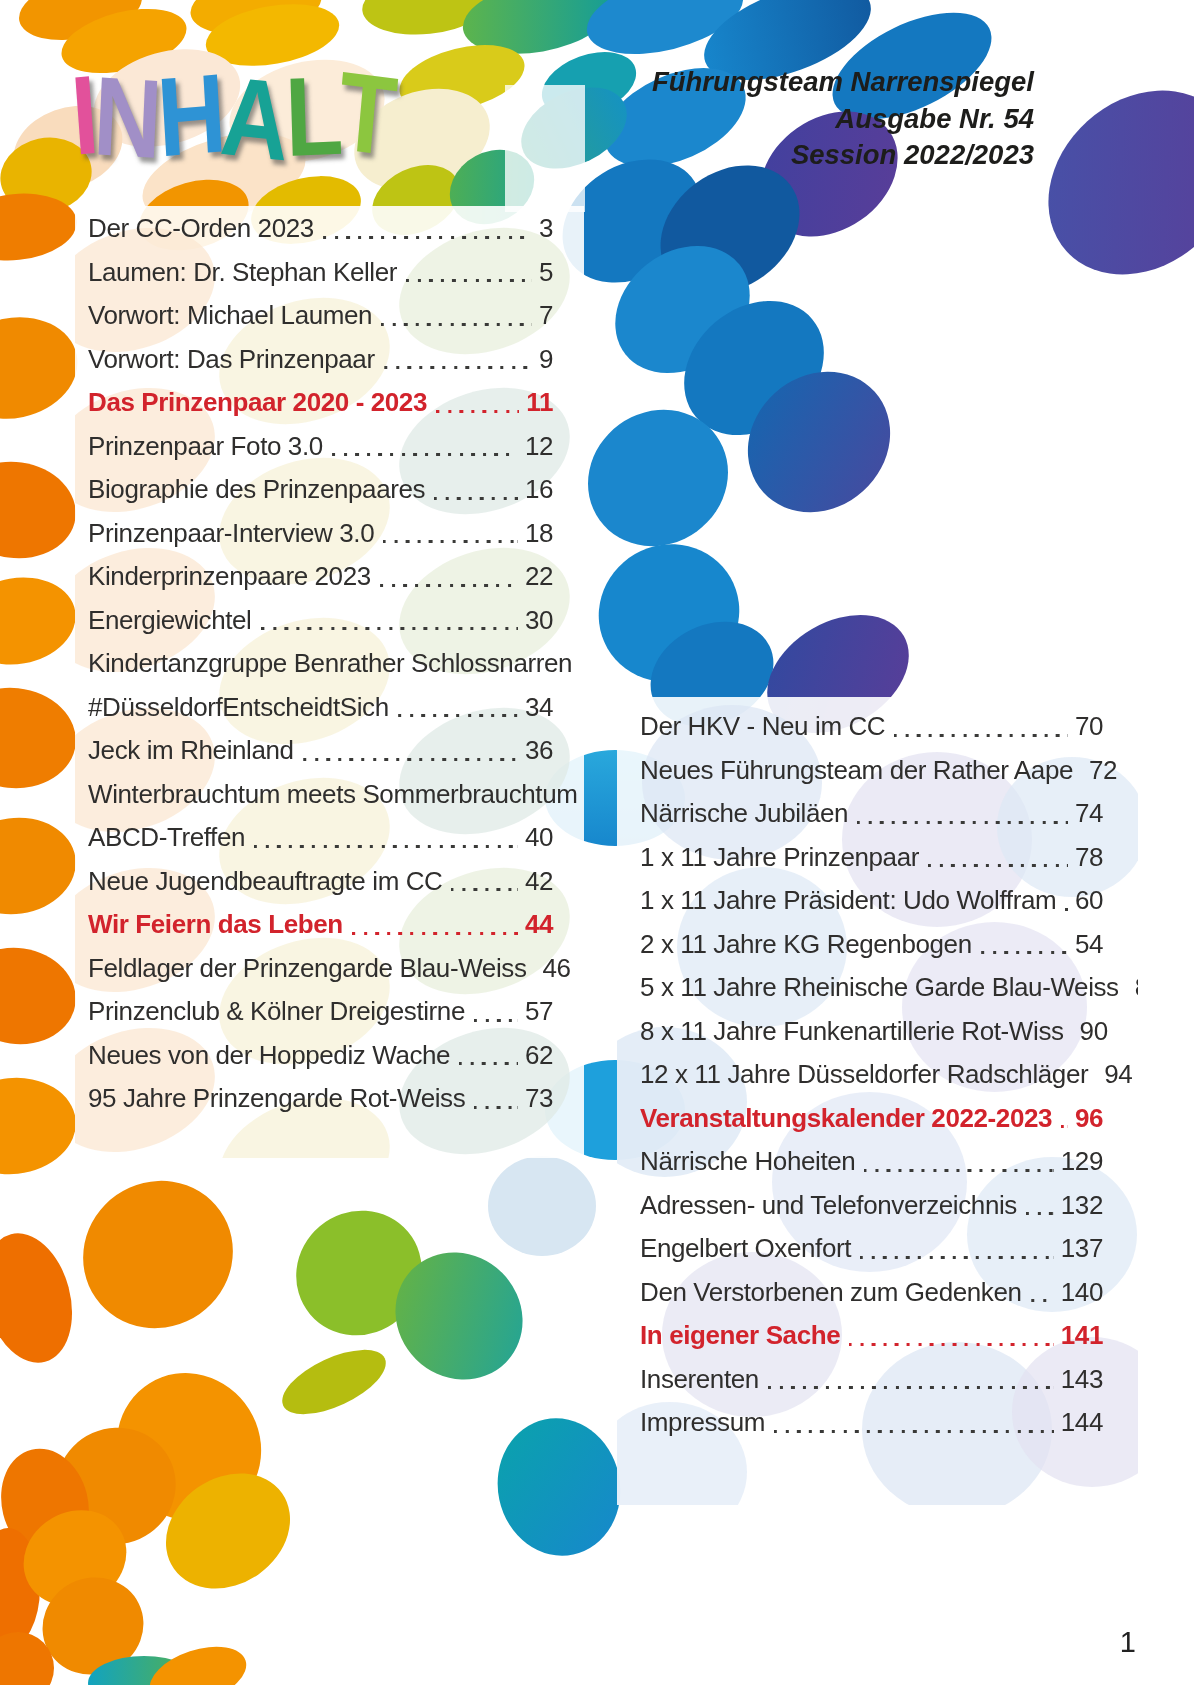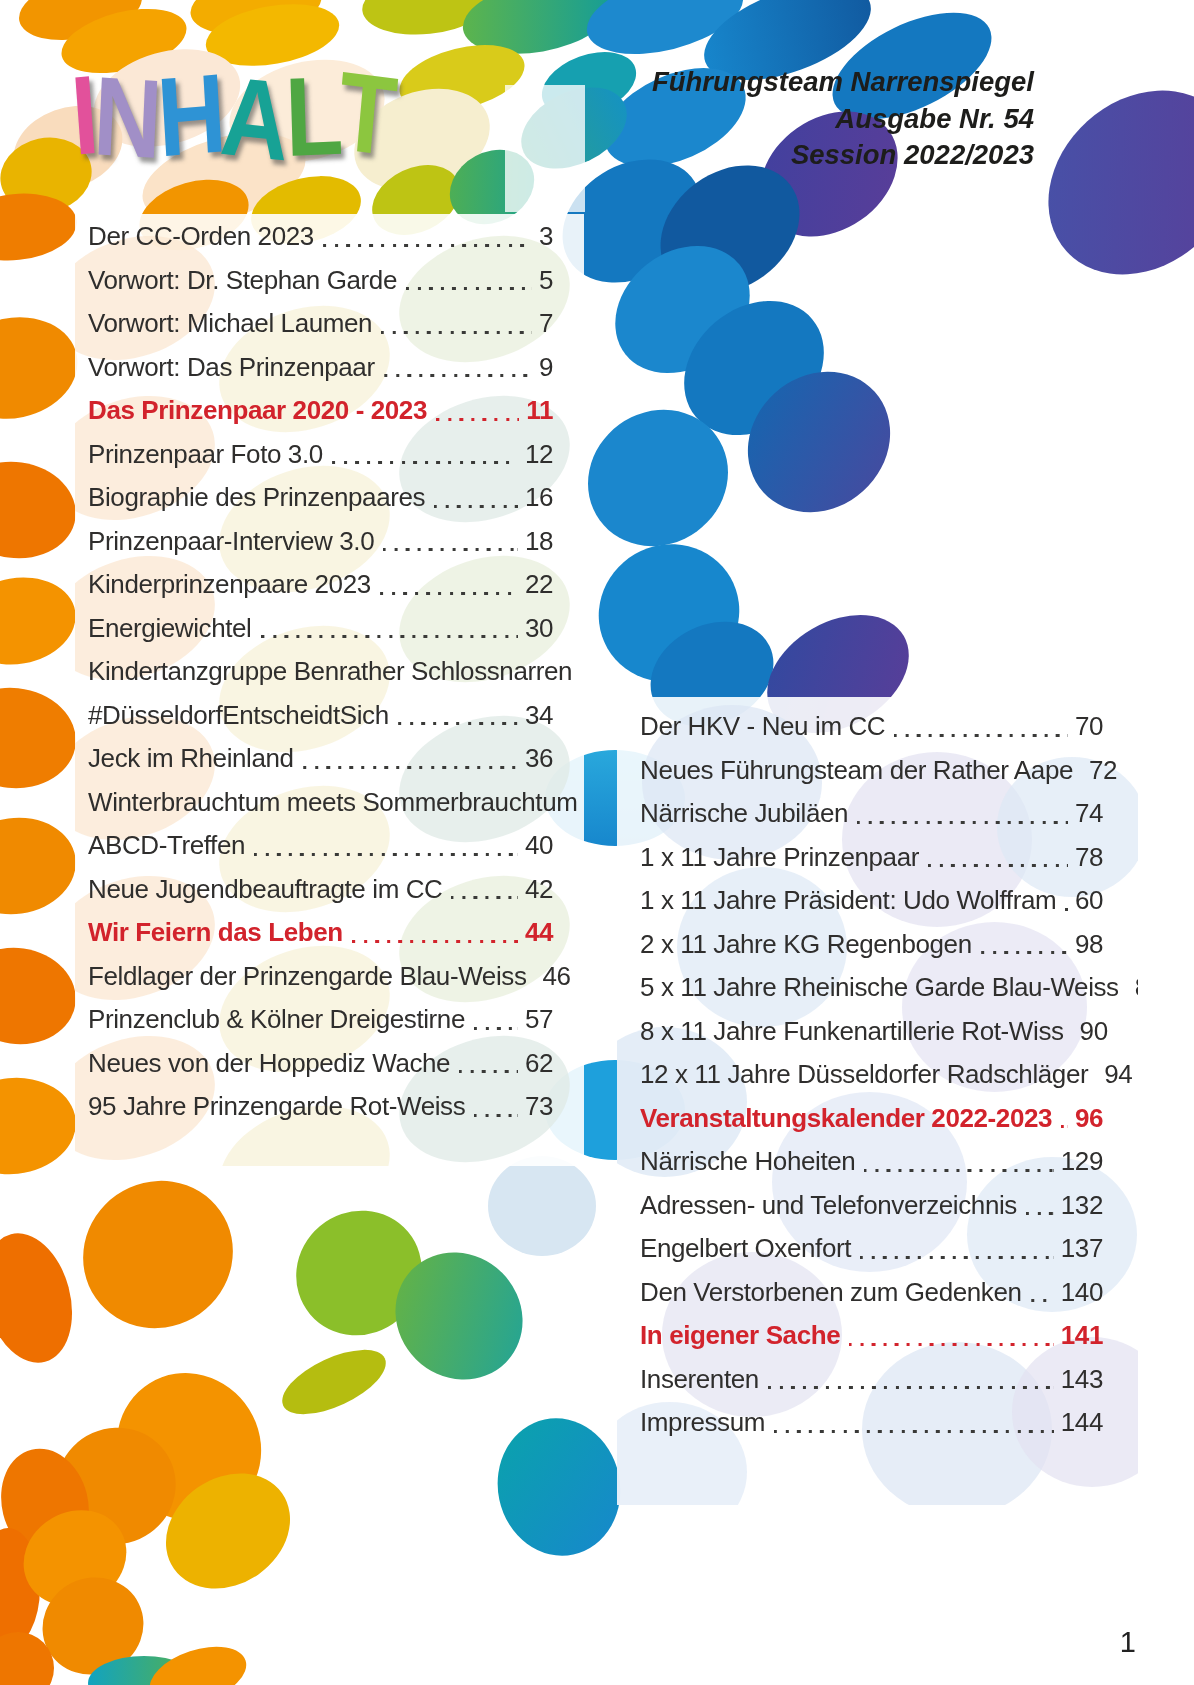--- a/index.html
+++ b/index.html
@@ -117,21 +117,21 @@
   <div class="strip" style="left:505px; top:85px; width:80px; height:127px;"></div>
 
   <div class="title" id="title"><span style="color: rgb(226, 81, 155); transform: rotate(-5deg) translateY(0px);">I</span><span style="color: rgb(161, 143, 199); transform: rotate(3deg) translateY(2px);">N</span><span style="color: rgb(46, 147, 213); transform: rotate(-4deg) translateY(0px);">H</span><span style="color: rgb(23, 162, 149); transform: rotate(5deg) translateY(3px);">A</span><span style="color: rgb(79, 167, 67); transform: rotate(-2deg) translateY(1px);">L</span><span style="color: rgb(140, 198, 63); transform: rotate(6deg) translateY(-2px);">T</span></div>
 
   <div class="masthead">
     <div>Führungsteam Narrenspiegel</div>
     <div>Ausgabe Nr. 54</div>
     <div>Session 2022/2023</div>
   </div>
 
-  <div class="panel" style="left:75px; top:214px; width:509px; height:952px; z-index:3;">
+  <div class="panel" style="left:75px; top:206px; width:509px; height:952px; z-index:3;">
     <div id="pe-left">
         <div class="pe" style="left: -28px; top: 25px; width: 170px; height: 118px; background: rgb(251, 231, 209); opacity: 0.75; transform: rotate(-18deg);"></div>
         <div class="pe" style="left: 142px; top: 95px; width: 175px; height: 120px; background: rgb(247, 241, 216); opacity: 0.75; transform: rotate(-18deg);"></div>
         <div class="pe" style="left: 322px; top: 25px; width: 175px; height: 120px; background: rgb(232, 239, 220); opacity: 0.75; transform: rotate(-18deg);"></div>
         <div class="pe" style="left: -28px; top: 185px; width: 170px; height: 118px; background: rgb(251, 231, 209); opacity: 0.75; transform: rotate(-18deg);"></div>
         <div class="pe" style="left: 142px; top: 255px; width: 175px; height: 120px; background: rgb(247, 241, 216); opacity: 0.75; transform: rotate(-18deg);"></div>
         <div class="pe" style="left: 322px; top: 185px; width: 175px; height: 120px; background: rgb(223, 234, 230); opacity: 0.75; transform: rotate(-18deg);"></div>
         <div class="pe" style="left: -28px; top: 345px; width: 170px; height: 118px; background: rgb(251, 231, 209); opacity: 0.75; transform: rotate(-18deg);"></div>
         <div class="pe" style="left: 142px; top: 415px; width: 175px; height: 120px; background: rgb(247, 241, 216); opacity: 0.75; transform: rotate(-18deg);"></div>
         <div class="pe" style="left: 322px; top: 345px; width: 175px; height: 120px; background: rgb(232, 239, 220); opacity: 0.75; transform: rotate(-18deg);"></div>
@@ -145,21 +145,21 @@
         <div class="pe" style="left: 142px; top: 895px; width: 175px; height: 120px; background: rgb(247, 241, 216); opacity: 0.75; transform: rotate(-18deg);"></div>
         <div class="pe" style="left: 322px; top: 825px; width: 175px; height: 120px; background: rgb(223, 234, 230); opacity: 0.75; transform: rotate(-18deg);"></div>
       </div>
     <div class="rows rows-left" id="rows-left">
         <div class="row">
     <span class="lbl">Der CC-Orden 2023</span>
     <span class="leader"></span>
     <span class="pg">3</span>
   </div>
         <div class="row">
-    <span class="lbl">Vorwort: Dr. Stephan Garde</span>
+    <span class="lbl">Laumen: Dr. Stephan Keller</span>
     <span class="leader"></span>
     <span class="pg">5</span>
   </div>
         <div class="row">
     <span class="lbl">Vorwort: Michael Laumen</span>
     <span class="leader"></span>
     <span class="pg">7</span>
   </div>
         <div class="row">
     <span class="lbl">Vorwort: Das Prinzenpaar</span>
@@ -291,21 +291,21 @@
     <span class="pg">78</span>
   </div>
         <div class="row">
     <span class="lbl">1 x 11 Jahre Präsident: Udo Wolffram</span>
     <span class="leader"></span>
     <span class="pg">60</span>
   </div>
         <div class="row">
     <span class="lbl">2 x 11 Jahre KG Regenbogen</span>
     <span class="leader"></span>
-    <span class="pg">98</span>
+    <span class="pg">54</span>
   </div>
         <div class="row">
     <span class="lbl">5 x 11 Jahre Rheinische Garde Blau-Weiss</span>
     <span class="leader"></span>
     <span class="pg">86</span>
   </div>
         <div class="row">
     <span class="lbl">8 x 11 Jahre Funkenartillerie Rot-Wiss</span>
     <span class="leader"></span>
     <span class="pg">90</span>

